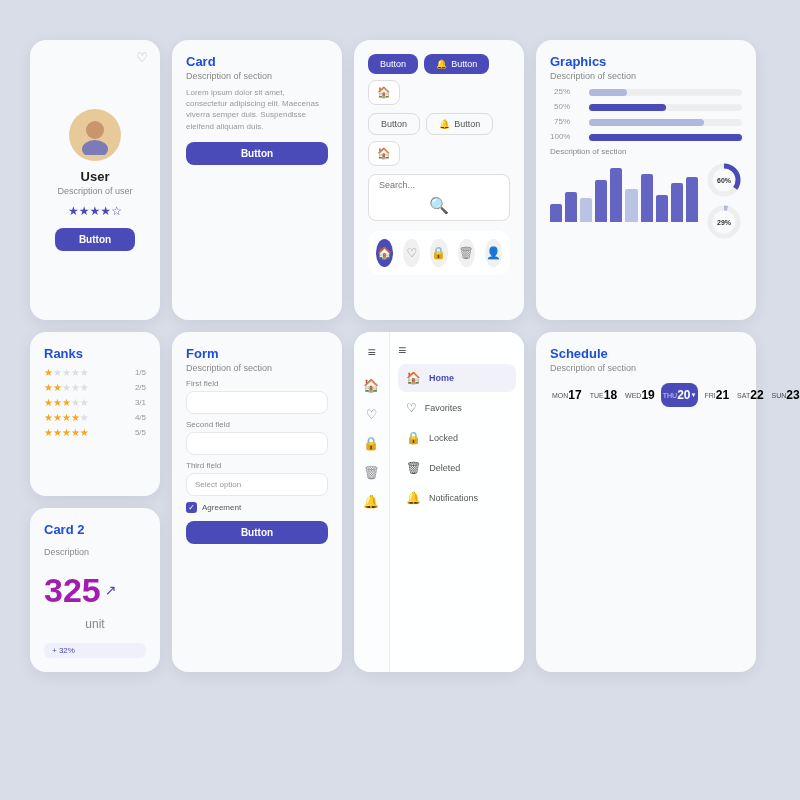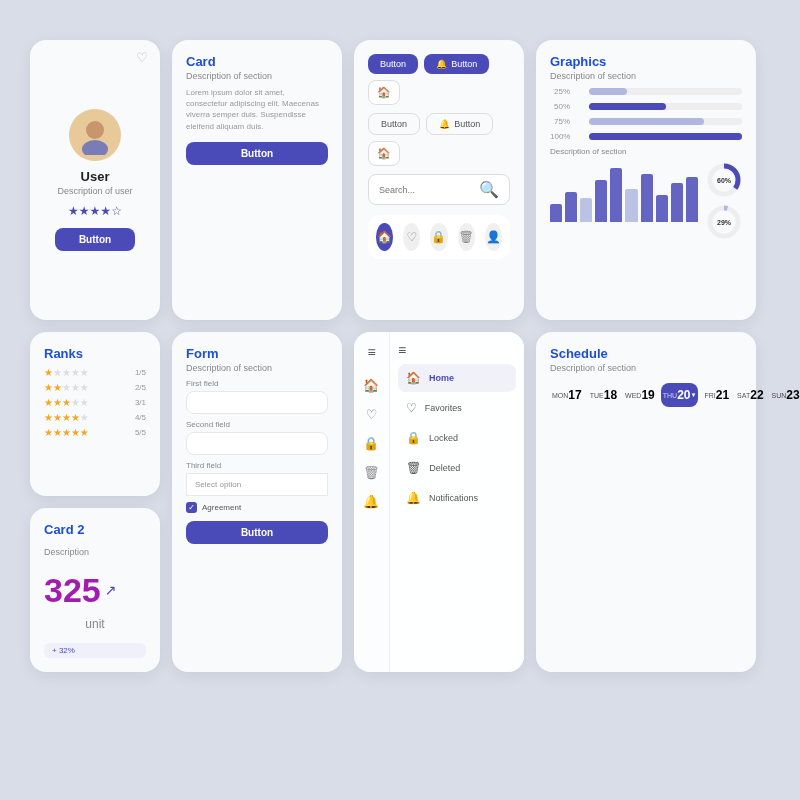--- a/index.html
+++ b/index.html
@@ -141,20 +141,21 @@
       cursor: pointer;
     }
     .search-bar {
       display: flex;
       align-items: center;
       background: rgba(255,255,255,0.9);
       border: 1.5px solid #ddd;
       border-radius: 8px;
       padding: 5px 10px;
       gap: 6px;
+      flex-direction: column;
     }
     .search-bar input {
       border: none;
       background: transparent;
       outline: none;
       font-size: 9px;
       width: 100%;
     }
     .icon-row {
       display: flex;
@@ -177,21 +178,21 @@
     }
     .icon-circle.active { background: #4a4ab8; color: #fff; }
     .icon-circle.inactive { background: #f0f0f0; color: #888; }
 
     
     .graphics-card {
       grid-column: 4;
       grid-row: 1;
     }
     .bar-chart { margin-top: 4px; }
-    .bar-row { display: flex; align-items: center; gap: 19px; margin-bottom: 6px; }
+    .bar-row { display: flex; align-items: flex-end; gap: 19px; margin-bottom: 6px; }
     .bar-label { font-size: 8px; color: #999; width: 20px; text-align: right; }
     .bar-track { height: 7px; background: #eee; border-radius: 4px; flex: 1; }
     .bar-fill { height: 7px; border-radius: 4px; }
     .bar-blue { background: #4a4ab8; }
     .bar-light { background: #b0b8e0; }
 
     
     .ranks-card {
       grid-column: 1;
       grid-row: 2;
@@ -214,21 +215,21 @@
       border-radius: 8px;
       padding: 6px 8px;
       font-size: 8px;
       outline: none;
       background: #fff;
       color: #555;
     }
     .form-select {
       width: 100%;
       border: 1.5px solid #e8e8e8;
-      border-radius: 0;
+      border-radius: 8px;
       padding: 6px 8px;
       font-size: 8px;
       outline: none;
       background: #fff;
       color: #999;
       appearance: none;
     }
     .checkbox-row { display: flex; align-items: center; gap: 5px; margin-top: 6px; }
     .checkbox-box {
       width: 11px;

